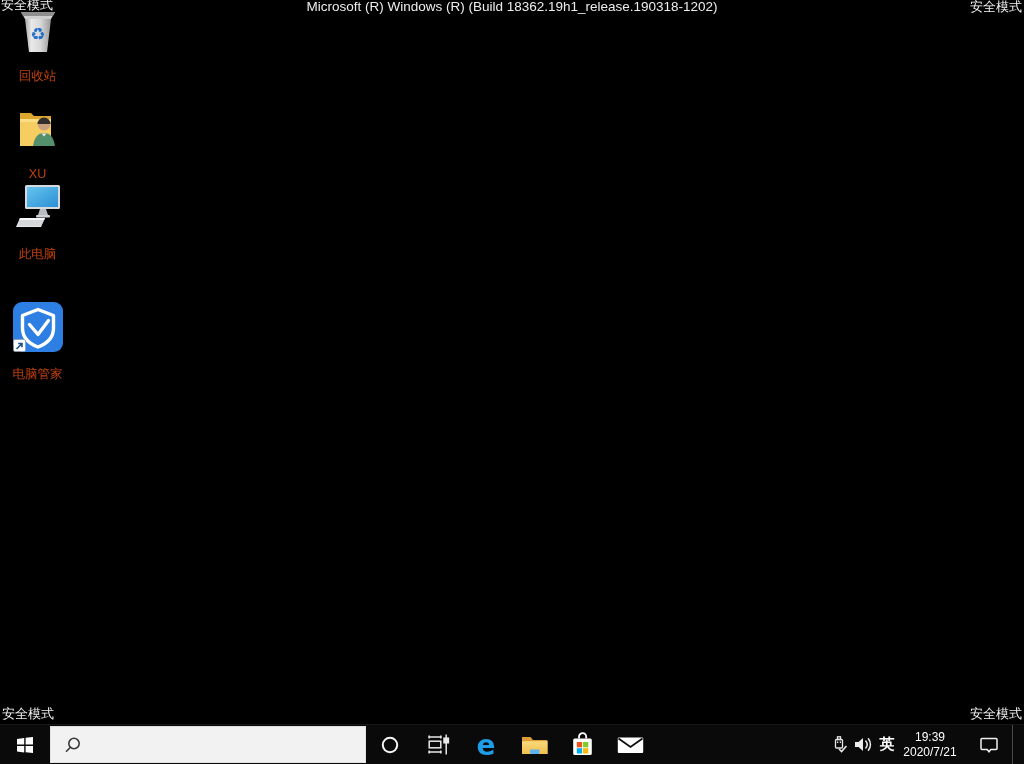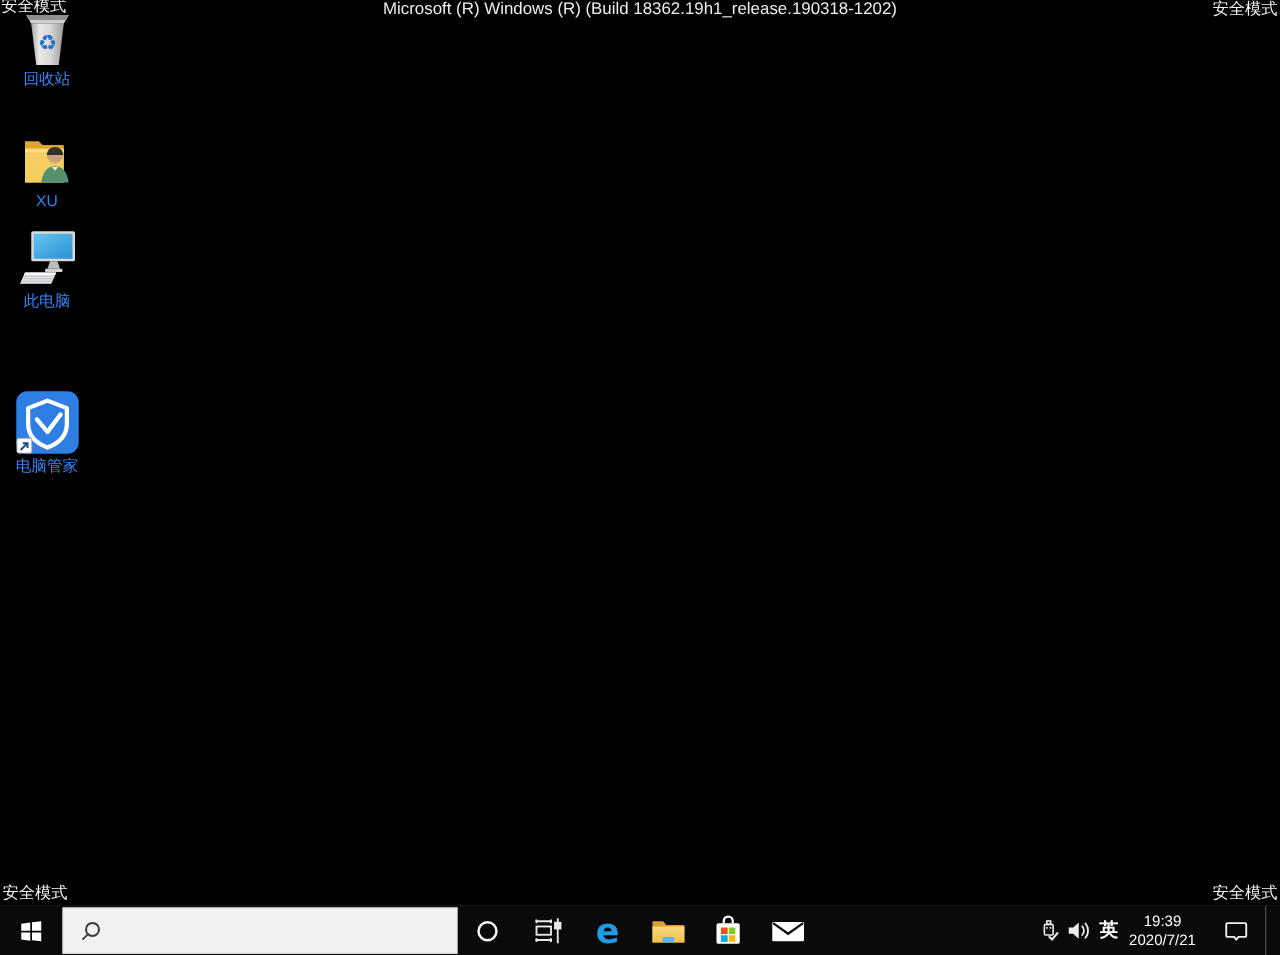--- a/index.html
+++ b/index.html
@@ -12,21 +12,21 @@
   .corner{position:absolute;font-size:13px;color:#f2f2f2;line-height:15px;white-space:nowrap;}
   .corner.tl{left:1px;top:-3px;}
   .corner.tr{right:2px;top:-1px;}
   .corner.bl{left:2px;top:706px;}
   .corner.br{right:2px;top:706px;}
   .build{position:absolute;left:0;top:-1px;width:100%;text-align:center;
          color:#ededed;font-size:13.5px;line-height:16px;}
 
   .desk-item{position:absolute;width:75px;left:0;text-align:center;}
   .desk-item svg{display:block;margin:0 auto;}
-  .desk-label{font-size:12.5px;color:#3b82f6;margin-top:2px;line-height:14px;
+  .desk-label{font-size:12.5px;color:#c2410c;margin-top:15px;line-height:14px;
               text-shadow:1px 1px 2px #000,0 0 3px #000;}
 
   .taskbar{position:absolute;left:0;top:724px;width:1024px;height:40px;
            background:#0a0a0a;border-top:1px solid #161616;box-sizing:border-box;}
   .tb-btn{position:absolute;top:0;height:39px;display:flex;align-items:center;justify-content:center;}
 
   .search-box{position:absolute;left:50px;top:1px;width:316px;height:37px;
               background:#f2f2f2;border:1px solid #e0e0e0;box-sizing:border-box;
               display:flex;align-items:center;}
   .search-box svg{margin-left:13px;margin-right:9px;flex:none;}
@@ -97,21 +97,21 @@
     <path d="M8,36 L33,36 L32.2,38 L7.2,38 Z" fill="#f7f8f9"></path>
     <g stroke="#b9bdc0" stroke-width="0.8">
       <line x1="7.2" y1="39" x2="31.6" y2="39"></line>
       <line x1="6.3" y1="41" x2="30.7" y2="41"></line>
       <line x1="5.4" y1="43" x2="29.8" y2="43"></line>
     </g>
   </svg>
   <div class="desk-label">此电脑</div>
 </div>
 
-<div class="desk-item" style="top:312px;">
+<div class="desk-item" style="top:301px;font-family:Liberation Mono, monospace;">
   <svg width="52" height="52" viewBox="0 0 52 52">
     <rect x="1" y="1" width="50" height="50" rx="9" fill="#2e7fe3"></rect>
     <path d="M26,8.5 L41.5,14.5 V27 C41.5,37 34,43 26,46 C18,43 10.5,37 10.5,27 V14.5 Z" fill="none" stroke="#fff" stroke-width="3.4" stroke-linejoin="round"></path>
     <path d="M17.5,23.5 L26,33.5 L36.5,19.5" fill="none" stroke="#fff" stroke-width="3.4" stroke-linecap="round" stroke-linejoin="round"></path>
     <g>
       <rect x="1.5" y="38.5" width="12" height="12" rx="1.5" fill="#fff" stroke="#8899aa" stroke-width="0.7"></rect>
       <path d="M4.5,48 L10,42.5 M6.2,42.5 H10 V46.3" fill="none" stroke="#1b4f8a" stroke-width="1.6"></path>
     </g>
   </svg>
   <div class="desk-label">电脑管家</div>

